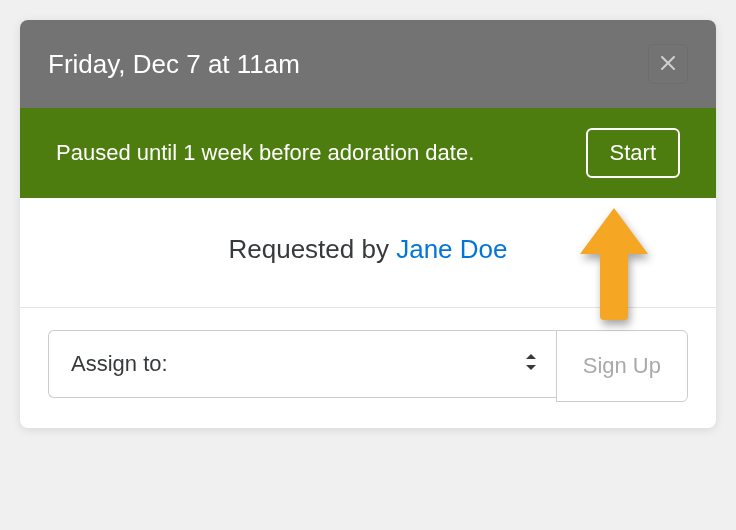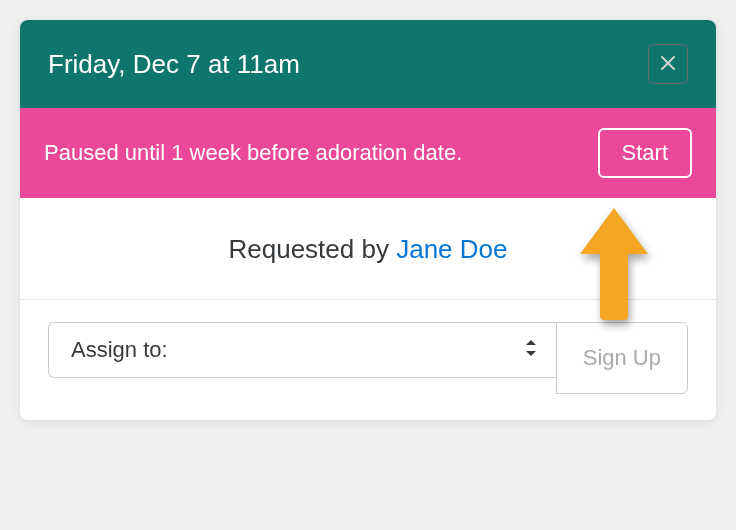--- a/index.html
+++ b/index.html
@@ -11,21 +11,21 @@
       height: 530px;
     }
     .card {
       background: #fff;
       border-radius: 8px;
       overflow: hidden;
       box-shadow: 0 2px 10px rgba(0,0,0,0.1);
       position: relative;
     }
     .header {
-      background: #0f766e;
+      background: #737373;
       color: #fff;
       padding: 24px 28px;
       display: flex;
       justify-content: space-between;
       align-items: center;
     }
     .header-title {
       font-size: 26px;
       font-weight: 500;
     }
@@ -36,23 +36,23 @@
       border-radius: 6px;
       background: transparent;
       color: #d0d0d0;
       cursor: pointer;
       display: flex;
       align-items: center;
       justify-content: center;
       font-size: 18px;
     }
     .status-bar {
-      background: #ec4899;
+      background: #4d7c0f;
       color: #fff;
-      padding: 20px 24px;
+      padding: 20px 36px;
       display: flex;
       justify-content: space-between;
       align-items: center;
     }
     .status-text {
       font-size: 22px;
     }
     .start-btn {
       border: 2px solid #fff;
       background: transparent;
@@ -63,21 +63,21 @@
       cursor: pointer;
     }
     .body {
       padding: 36px 28px 28px;
       text-align: center;
       border-bottom: 1px solid #e5e5e5;
     }
     .requested-line {
       font-size: 26px;
       color: #373a3c;
-      margin-bottom: 6px;
+      margin-bottom: 14px;
     }
     .requester-link {
       color: #0275d8;
       text-decoration: none;
     }
     .meta-line {
       font-size: 22px;
       color: #373a3c;
       margin-bottom: 8px;
     }
@@ -85,21 +85,21 @@
       padding: 22px 28px 26px;
       display: flex;
       gap: 0;
     }
     .assign-select-wrapper {
       flex: 1;
       position: relative;
       border: 1px solid #ccc;
       border-right: none;
       border-radius: 6px 0 0 6px;
-      height: 56px;
+      height: 68px;
       display: flex;
       align-items: center;
       padding: 0 22px;
       cursor: pointer;
       background: #fff;
     }
     .assign-label {
       font-size: 22px;
       color: #373a3c;
     }

